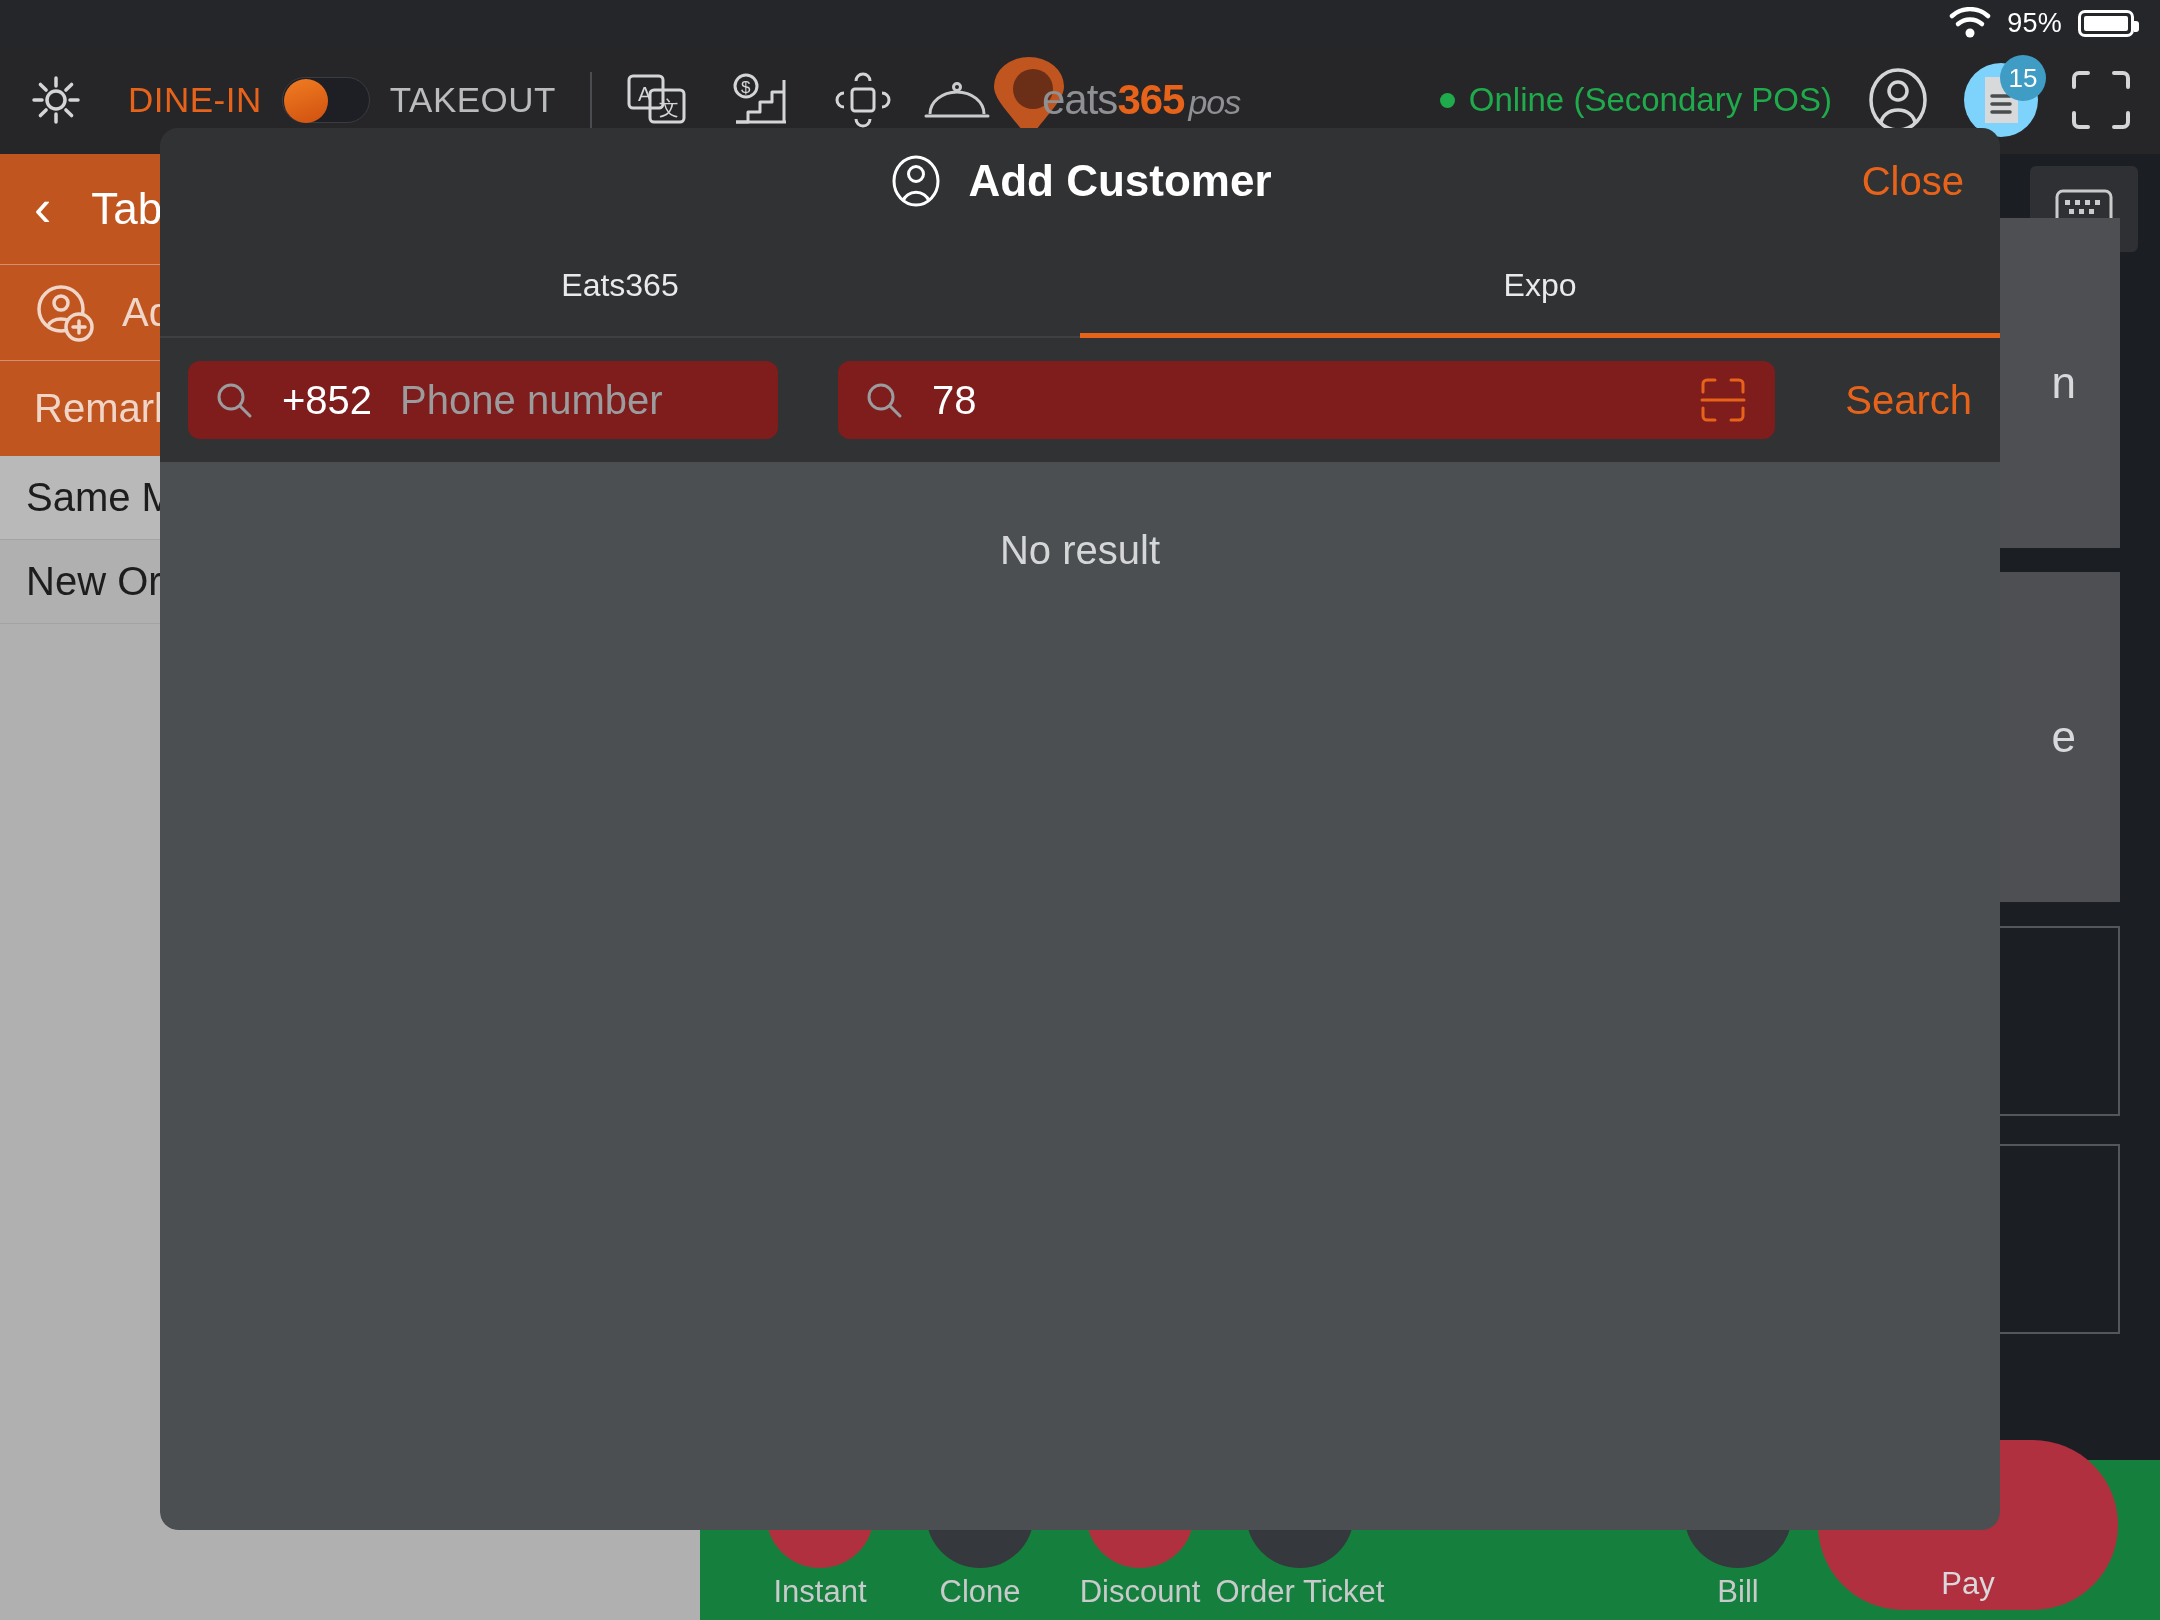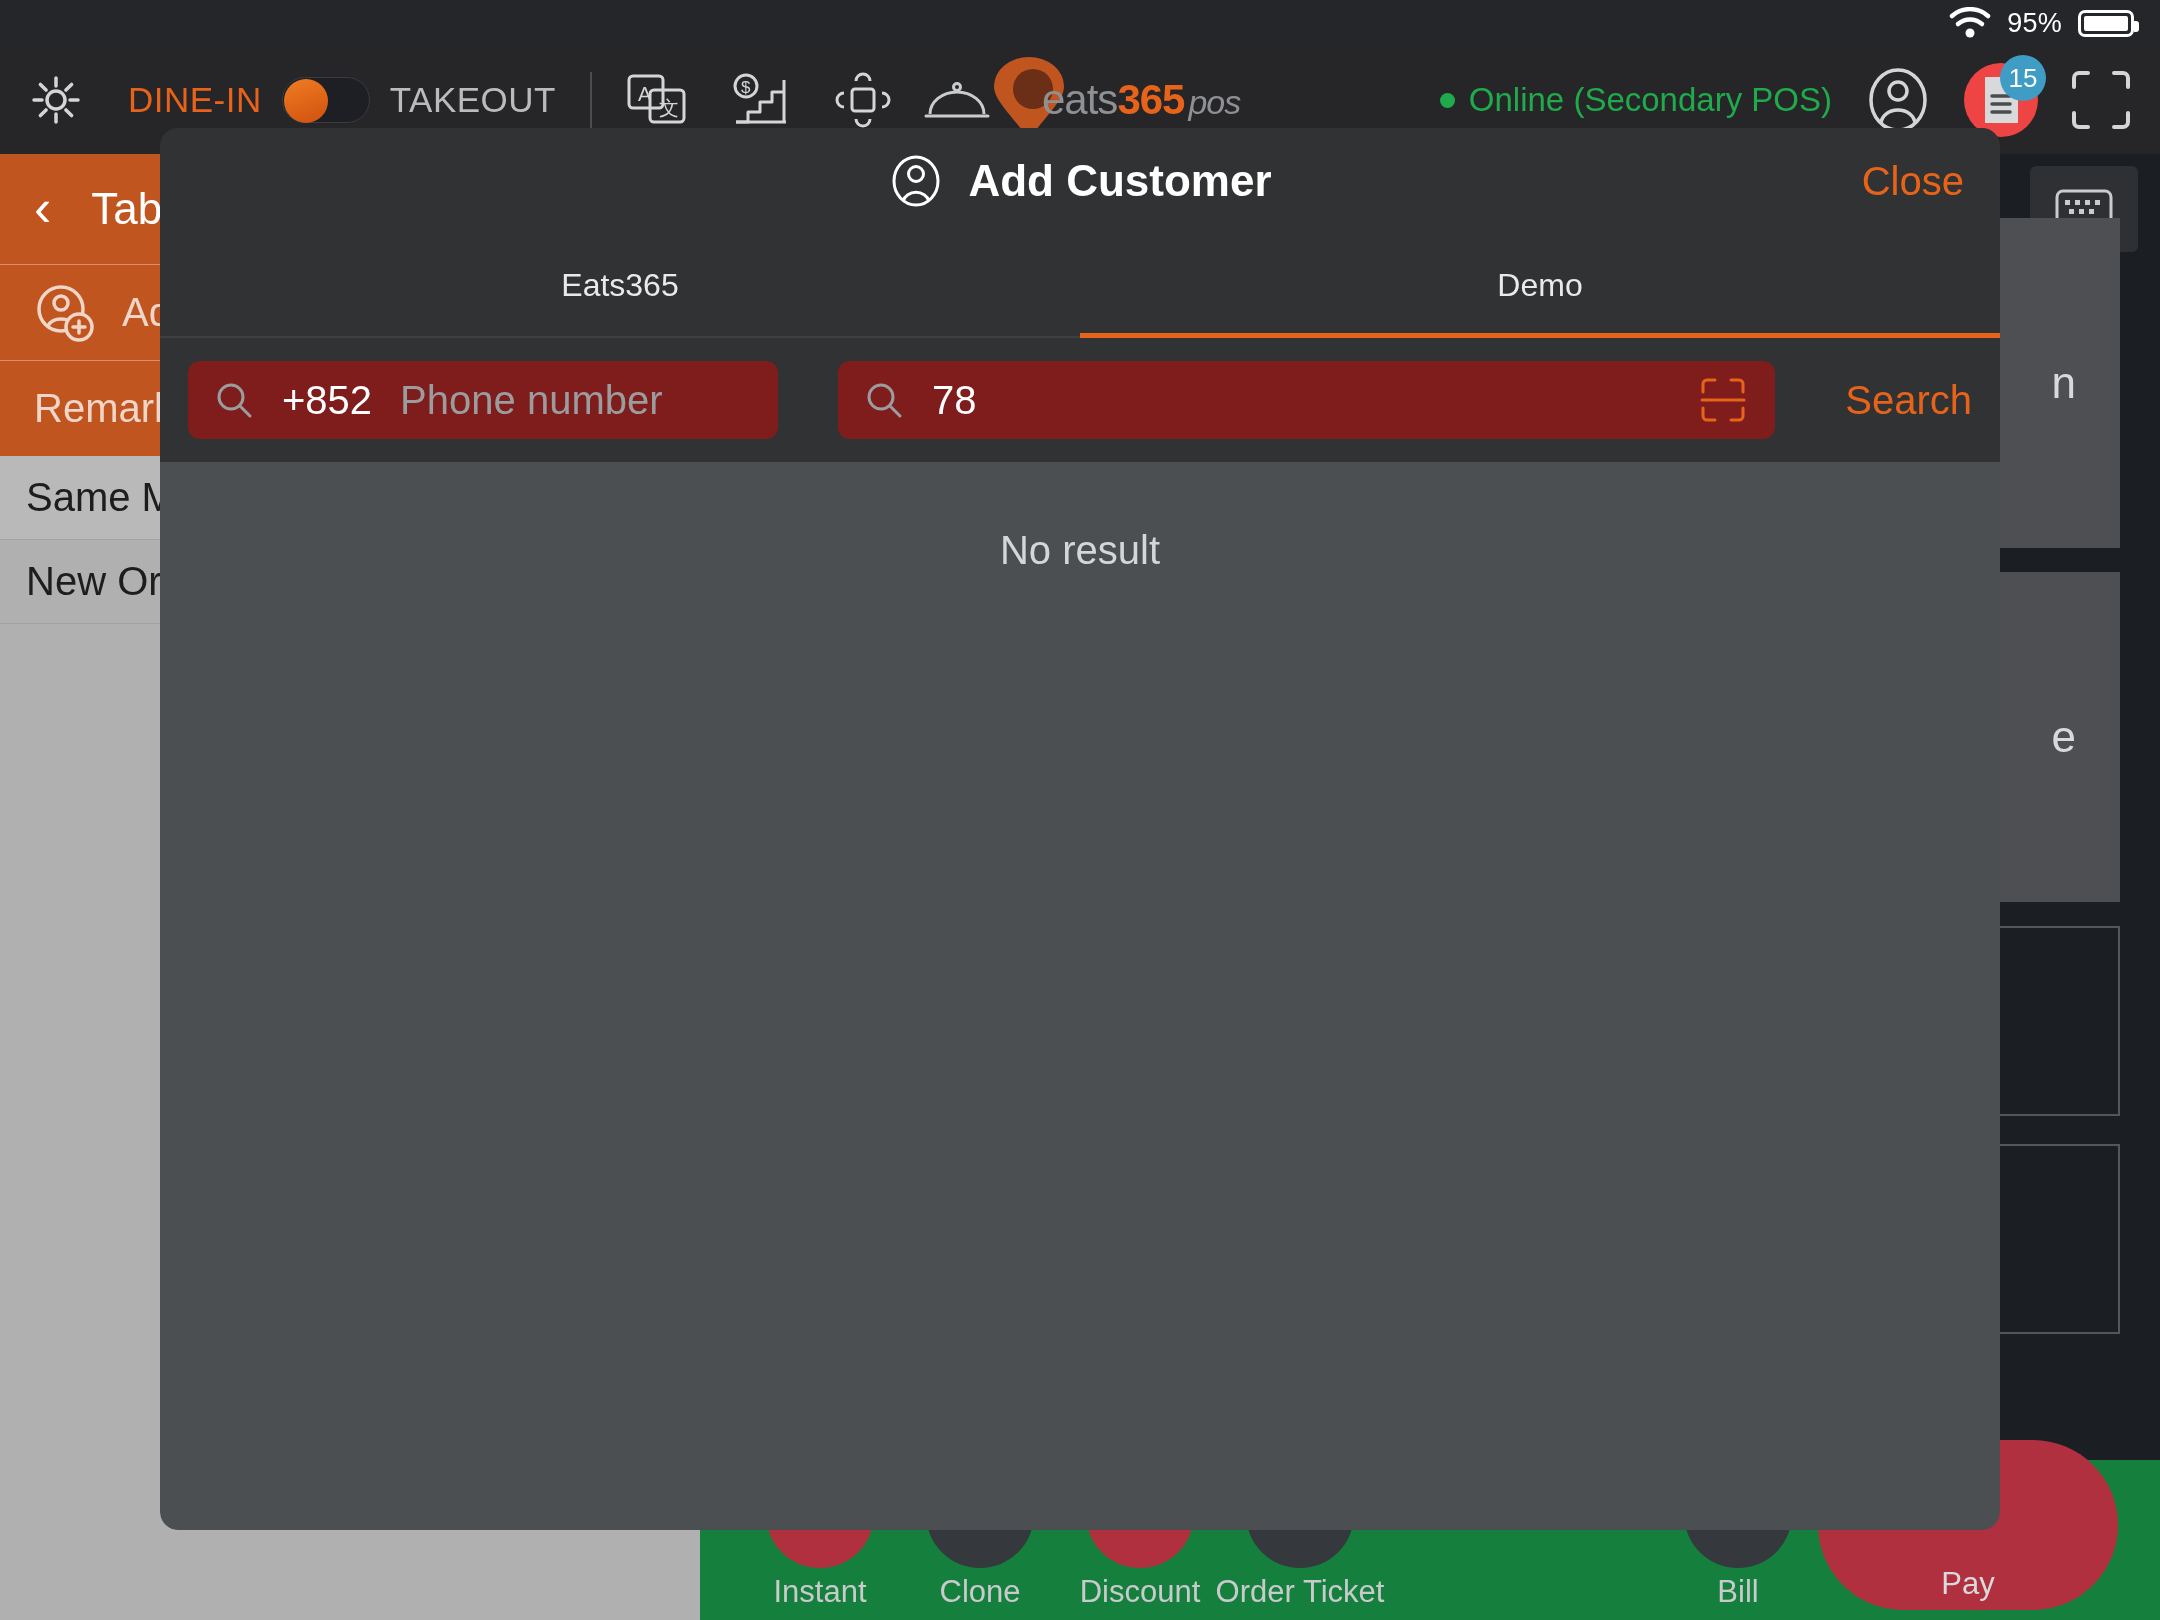--- a/index.html
+++ b/index.html
@@ -54,21 +54,21 @@
   .tb-icons { display: flex; align-items: center; gap: 42px; }
   #logo { display: flex; align-items: center; margin-left: 30px; }
   .logo-text { font-size: 42px; font-weight: bold; letter-spacing: -1px; margin-left: -30px; }
   .logo-eats { color: #8e9093; font-weight: normal; }
   .logo-365 { color: #e8631a; font-weight: bold; }
   .logo-pos { color: #8e9093; font-style: italic; font-weight: normal; font-size: 34px; margin-left: 4px; }
   .tb-right { margin-left: auto; display: flex; align-items: center; gap: 30px; padding-right: 26px; }
   .online { display: flex; align-items: center; gap: 14px; color: #1faa4b; font-size: 33px; }
   .online .dot { width: 15px; height: 15px; border-radius: 50%; background: #1faa4b; }
   .bubble {
-    width: 74px; height: 74px; border-radius: 50%; background: #ef4444;
+    width: 74px; height: 74px; border-radius: 50%; background: #7dd3fc;
     display: flex; align-items: center; justify-content: center; position: relative;
   }
   .badge {
     position: absolute; right: -8px; top: -8px; min-width: 46px; height: 46px; border-radius: 23px;
     background: #3f9cc4; color: #fff; font-size: 26px;
     display: flex; align-items: center; justify-content: center; padding: 0 8px;
   }
 
   
   #order-panel { position: absolute; left: 0; top: 154px; width: 700px; bottom: 0; background: #b0b0b0; }
@@ -372,21 +372,21 @@
           <span class="mh-title">Add Customer</span>
         </div>
         <span class="mh-close">Close</span>
       </div>
 
       <div class="modal-tabs">
         <div class="modal-tab">
           <span>Eats365</span>
         </div>
         <div class="modal-tab active">
-          <span>Demo</span>
+          <span>Expo</span>
         </div>
       </div>
 
       <div class="modal-search">
         <div class="field phone">
           <span>
             <svg class="ico" width="40" height="40" viewBox="0 0 40 40">
               <circle cx="17" cy="17" r="12" fill="none" stroke="#9b9c9e" stroke-width="3"></circle>
               <line x1="26" y1="26" x2="36" y2="36" stroke="#9b9c9e" stroke-width="3" stroke-linecap="round"></line>
             </svg>

